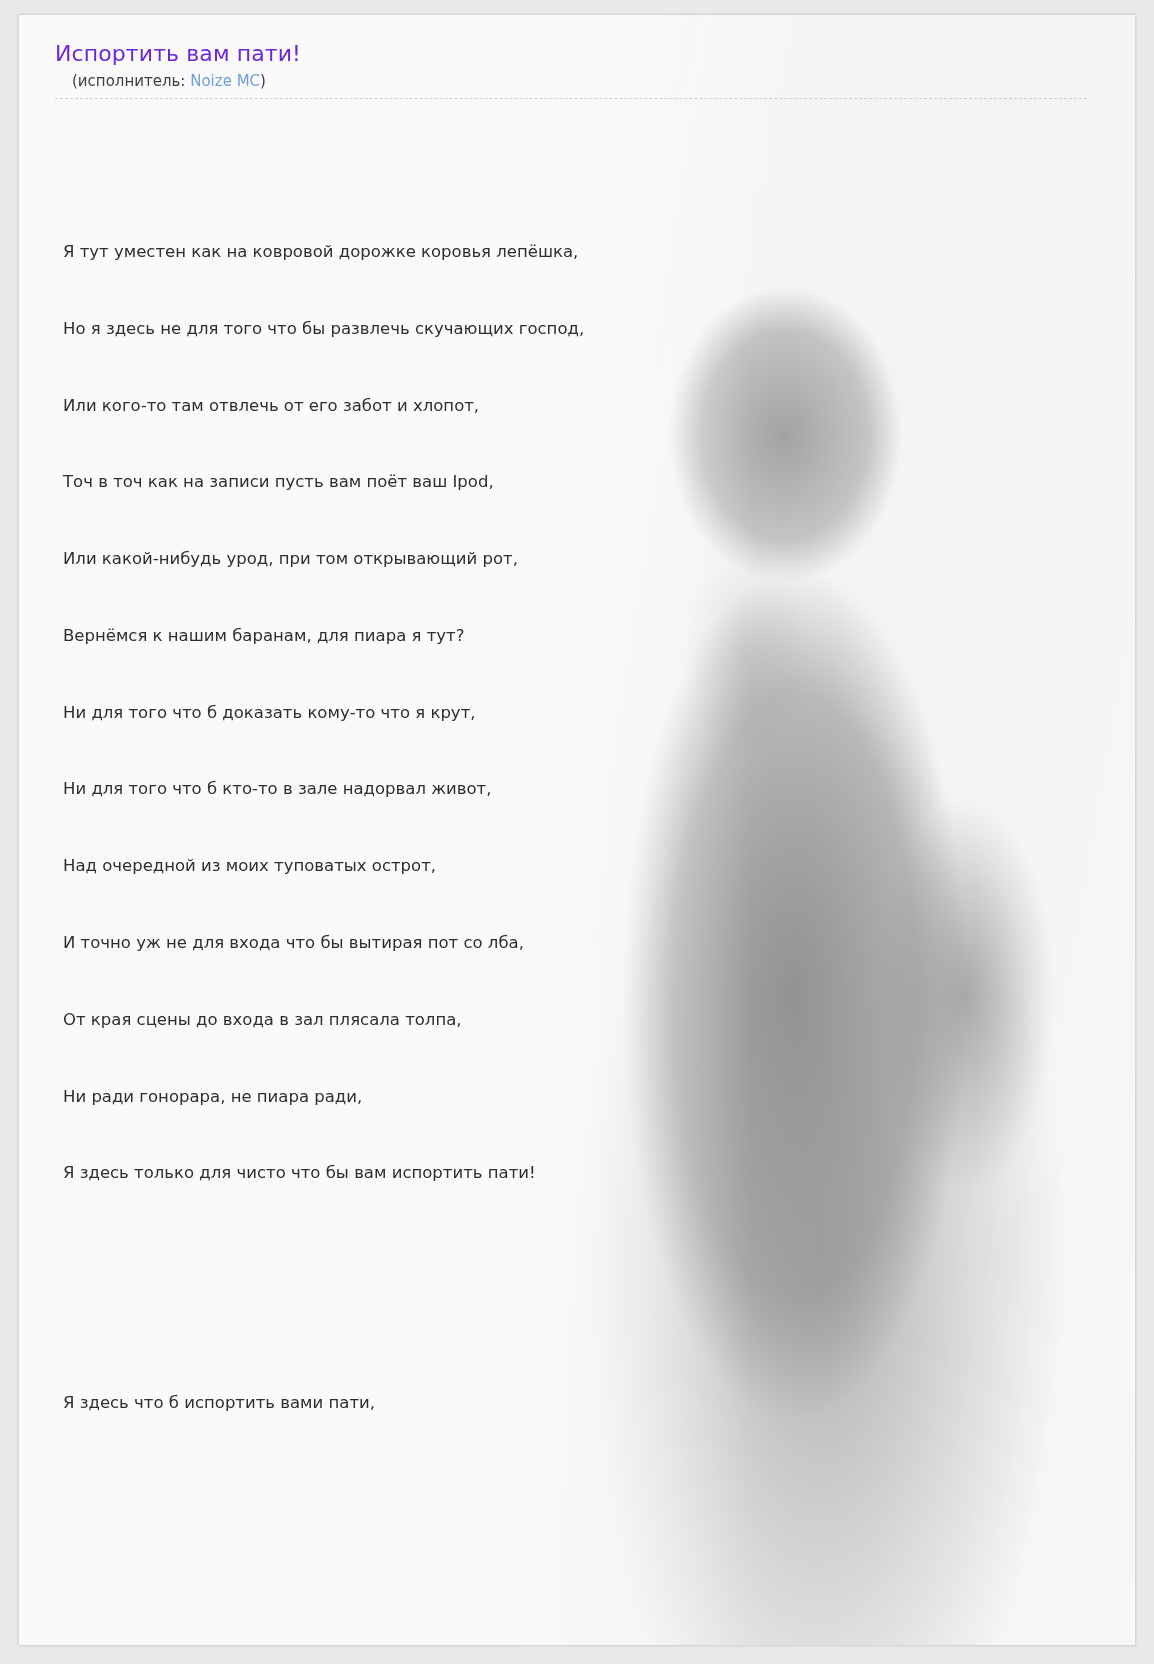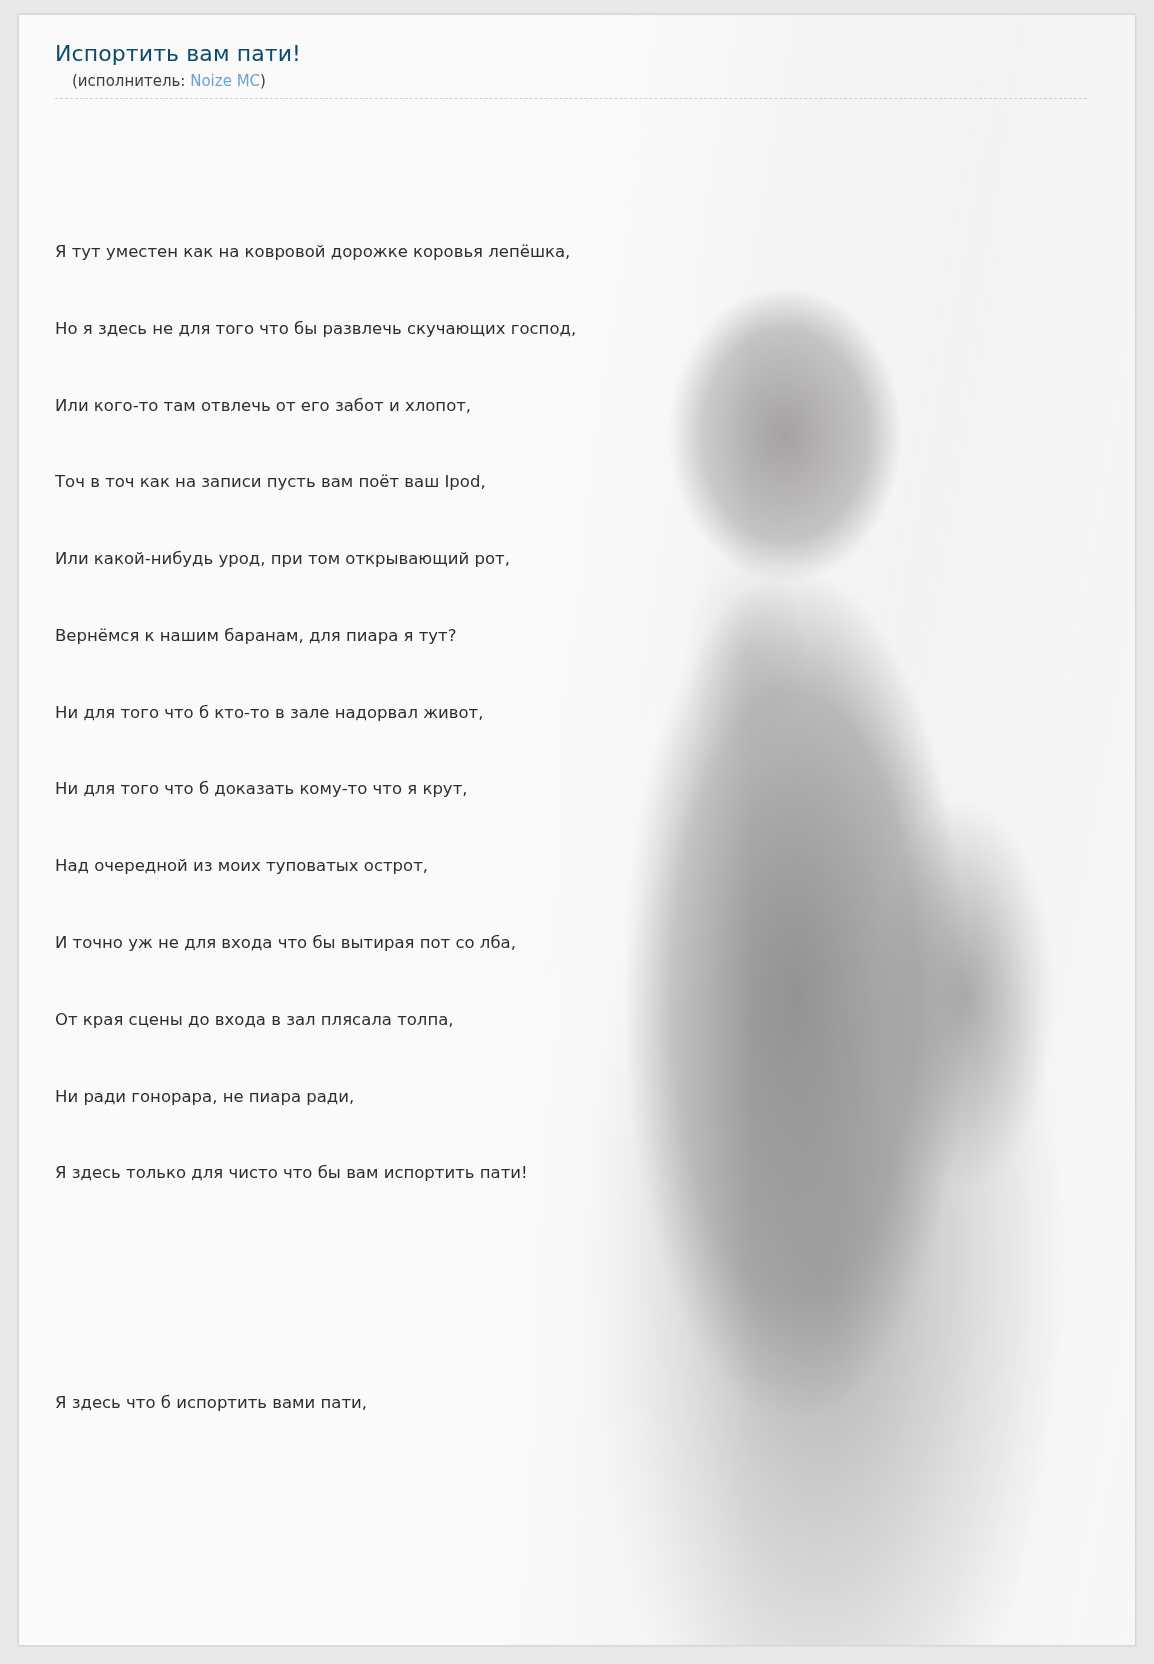--- a/index.html
+++ b/index.html
@@ -59,21 +59,21 @@
     inset: 0;
     background: linear-gradient(90deg, rgba(250,250,250,0.96) 0%, rgba(250,250,250,0.55) 16%, rgba(250,250,250,0.22) 40%, rgba(250,250,250,0.28) 100%);
   }
   .content {
     position: relative;
     z-index: 2;
     padding: 26px 30px 0 36px;
   }
   .song-title {
     font-size: 22px;
-    color: #0c4a6e;
+    color: #6d28d9;
     font-weight: normal;
     margin: 0 0 6px 0;
     letter-spacing: 0.1px;
   }
   .artist-line {
     font-size: 15px;
     color: #3d3d3d;
     margin: 0 0 8px 17px;
   }
   .artist-line a {
@@ -86,21 +86,21 @@
     margin: 0 0 12px 0;
     width: 1032px;
   }
   .lyrics {
     font-size: 16.5px;
     line-height: 25.6px;
     color: #2e2e2e;
     white-space: pre-wrap;
   }
   .verse {
-    margin: 0 0 25px 0;
+    margin: 0 0 25px 8px;
   }
   .verse:last-child {
     margin-bottom: 0;
   }
   .line {
     white-space: pre;
   }
 </style>
 </head>
 <body>
@@ -123,22 +123,22 @@
 
       <div class="lyrics">
 
         <div class="verse">
           <div class="line">Я тут уместен как на ковровой дорожке коровья лепёшка,</div>
           <div class="line">Но я здесь не для того что бы развлечь скучающих господ,</div>
           <div class="line">Или кого-то там отвлечь от его забот и хлопот,</div>
           <div class="line">Точ в точ как на записи пусть вам поёт ваш Ipod,</div>
           <div class="line">Или какой-нибудь урод, при том открывающий рот,</div>
           <div class="line">Вернёмся к нашим баранам, для пиара я тут?</div>
+          <div class="line">Ни для того что б доказать кому-то что я крут,</div>
           <div class="line">Ни для того что б кто-то в зале надорвал живот,</div>
-          <div class="line">Ни для того что б доказать кому-то что я крут,</div>
           <div class="line">Над очередной из моих туповатых острот,</div>
           <div class="line">И точно уж не для входа что бы вытирая пот со лба,</div>
           <div class="line">От края сцены до входа в зал плясала толпа,</div>
           <div class="line">Ни ради гонорара, не пиара ради,</div>
           <div class="line">Я здесь только для чисто что бы вам испортить пати!</div>
         </div>
 
         <div class="verse">
           <div class="line">Я здесь что б испортить вами пати,</div>
           

